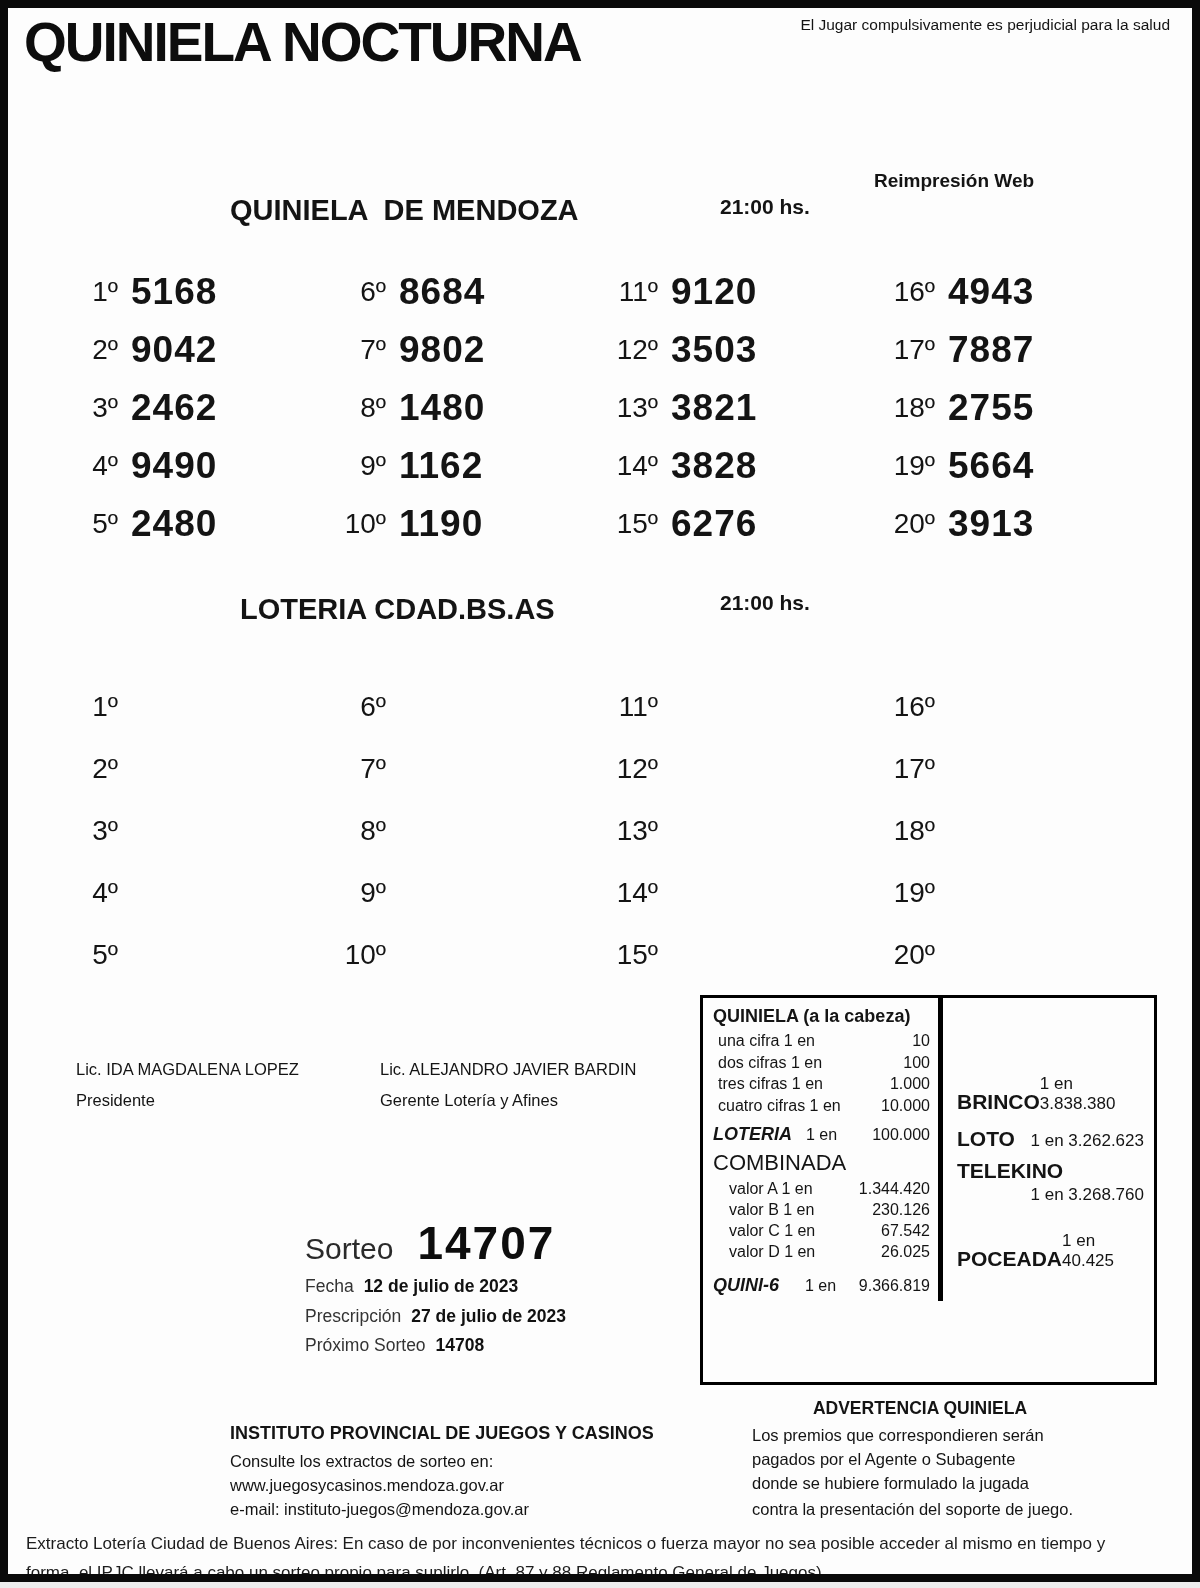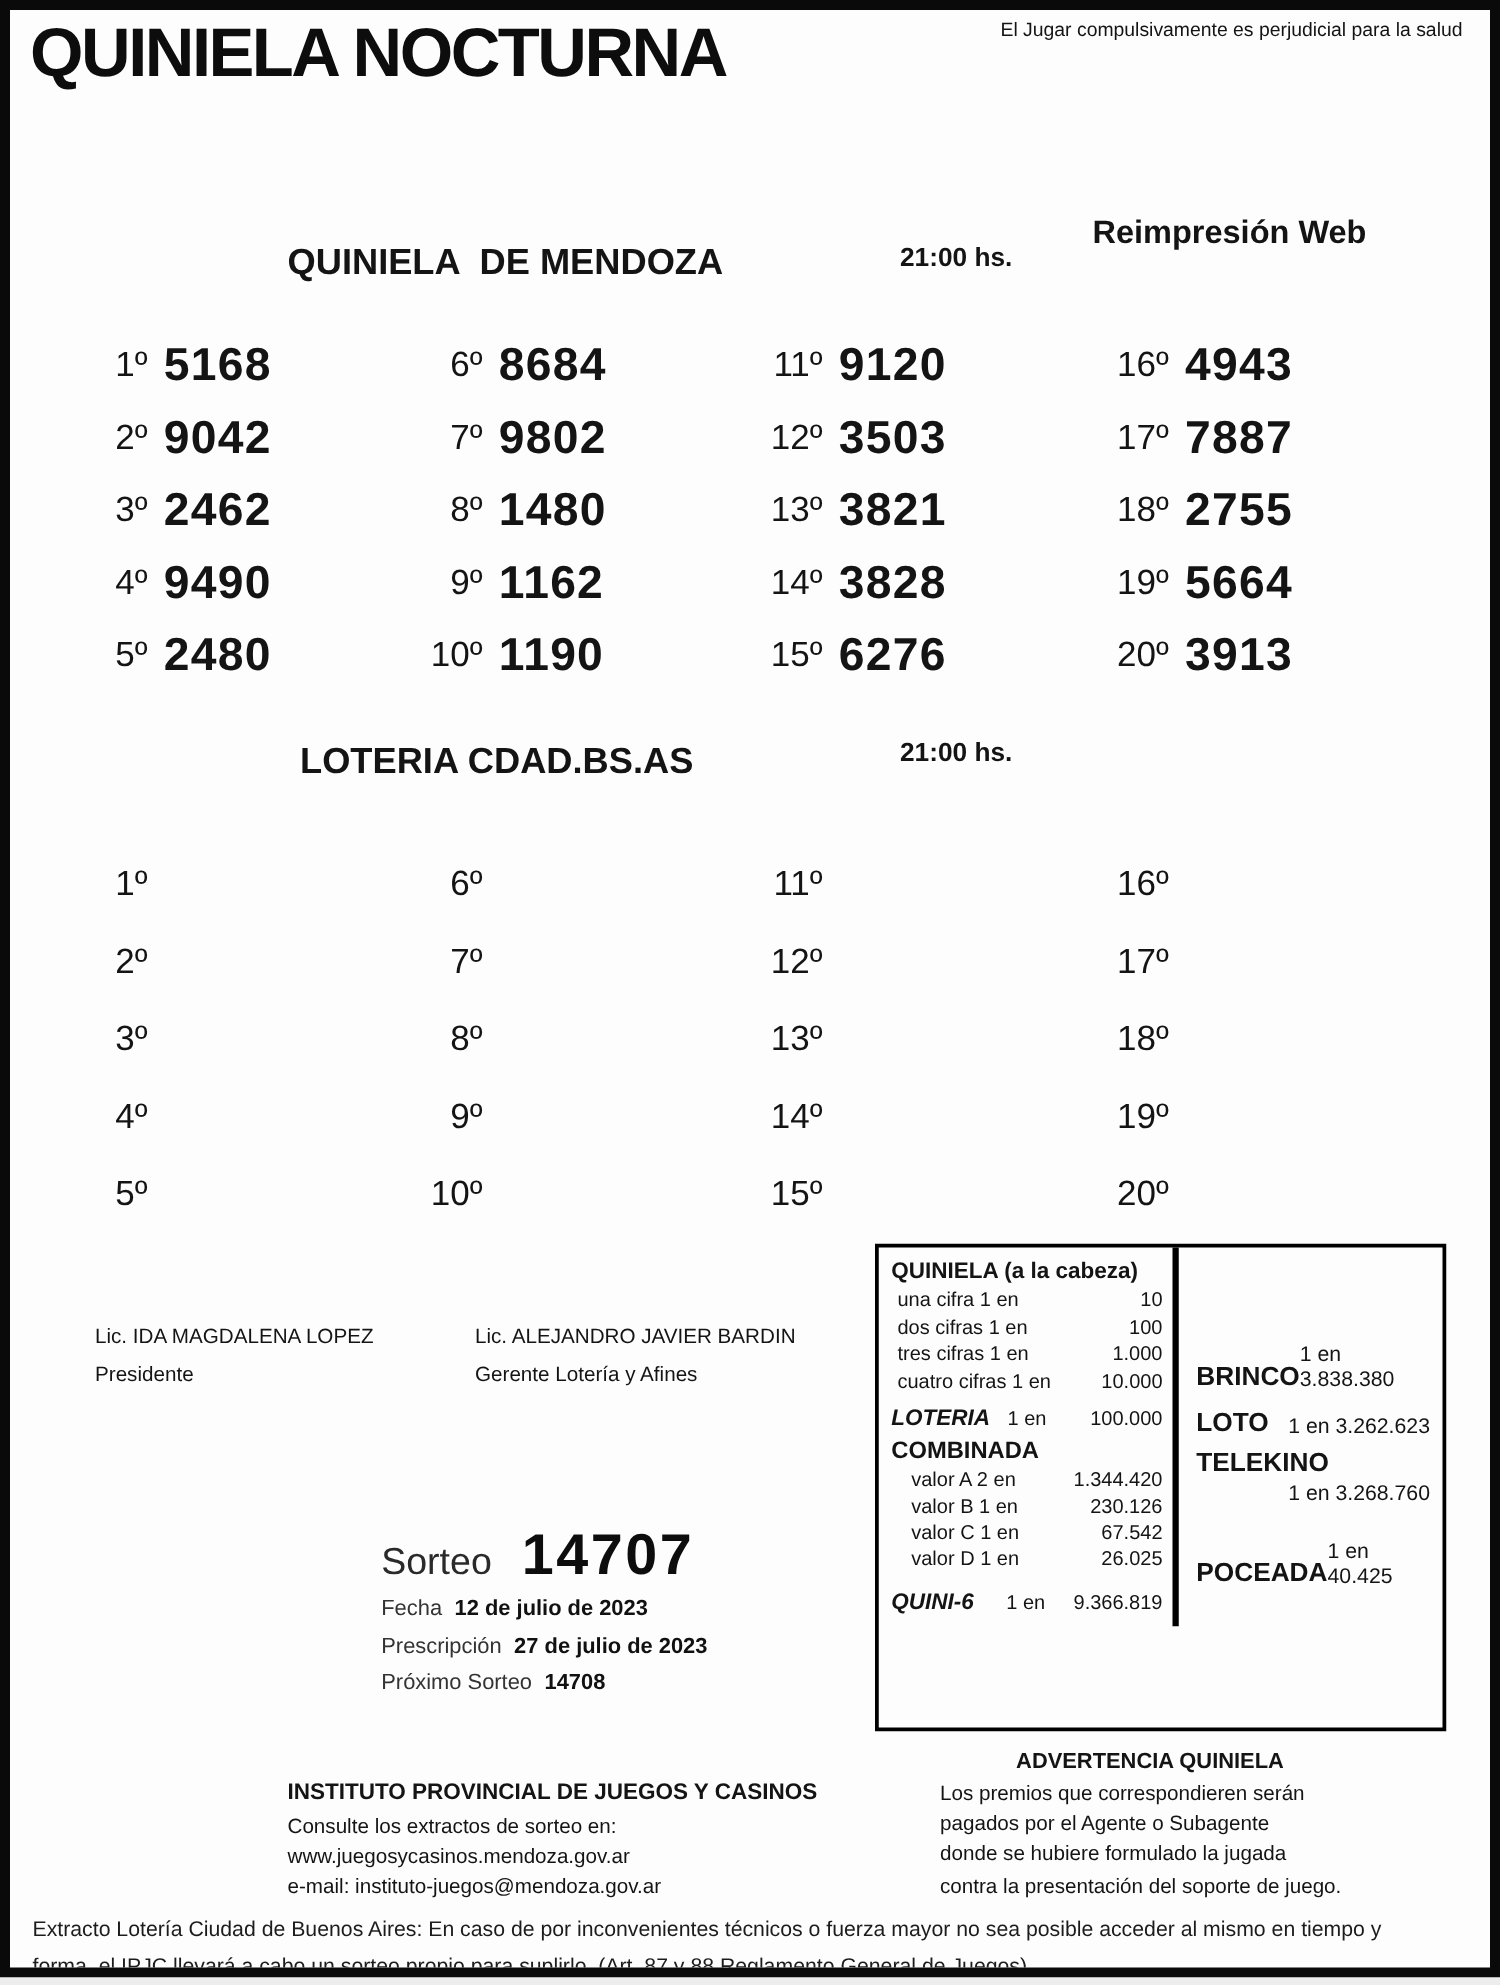--- a/index.html
+++ b/index.html
@@ -12,21 +12,21 @@
   
   .doc-title{left:16px; top:2px; font-size:55px; font-weight:bold; letter-spacing:-2px; color:#0d0d0d;}
   .health-warning{right:22px; top:8px; font-size:15.5px; font-weight:normal;}
   
   .sec-title{font-size:29px; font-weight:bold; white-space:pre; letter-spacing:0px;}
   .mendoza-title{left:222px; top:186px;}
   .bsas-title{left:232px; top:585px;}
   .sec-time{font-size:21px; font-weight:bold;}
   .mendoza-time{left:712px; top:187px;}
   .bsas-time{left:712px; top:583px;}
-  .reprint{left:866px; top:162px; font-size:26px; font-weight:bold;}
+  .reprint{left:866px; top:162px; font-size:19px; font-weight:bold;}
   
   .num-grid{left:52px; top:255px; width:1095px; display:grid;
     grid-template-columns:268px 272px 277px 1fr; grid-template-rows:repeat(5,58px);
     grid-auto-flow:column;}
   .pos-grid{left:52px; top:668px; width:1095px; display:grid;
     grid-template-columns:268px 272px 277px 1fr; grid-template-rows:repeat(5,62px);
     grid-auto-flow:column;}
   .res-cell{display:flex; align-items:center;}
   .res-pos{width:58px; text-align:right; font-size:28px; margin-right:13px; flex:none;}
   .res-num{font-size:37px; font-weight:bold; letter-spacing:1px;}
@@ -46,21 +46,21 @@
     padding:8px 8px 0 10px;}
   .prob-right{flex:1; padding:0 10px 0 14px; display:flex; flex-direction:column;}
   .q-heading{font-weight:bold; font-size:18px; margin-bottom:3px;}
   .prow{display:flex; justify-content:space-between; font-size:16px; line-height:21.5px; padding-left:5px;}
   .prow.indent{padding-left:16px; line-height:21px;}
   .inline-game{display:flex; font-size:16px; align-items:baseline;}
   .inline-game .g-name{font-weight:bold; font-size:18px;font-style:italic;}
   .inline-game .g-mid{margin-left:14px;}
   .inline-game .pval{margin-left:auto;}
   .loteria-row{margin-top:8px;}
-  .comb-heading{font-weight:bold; font-size:19px; margin-top:5px;}
+  .comb-heading{font-weight:normal; font-size:22px; margin-top:5px;}
   .comb-rows{margin-top:2px;}
   .quini-row{margin-top:13px;}
   .quini-row .g-mid{margin-left:26px;}
   .game-row{display:flex; justify-content:space-between; align-items:flex-end;}
   .game-row .g-name{font-weight:bold; font-size:21px;}
   .game-row .g-val{font-size:17px;}
   .brinco-row{margin-top:76px;}
   .loto-row{margin-top:13px;}
   .telekino-name{margin-top:8px; font-weight:bold; font-size:21px;}
   .telekino-val{text-align:right; font-size:17px; margin-top:2px;}
@@ -324,21 +324,21 @@
           </div>
         <div class="inline-game loteria-row">
           <span class="g-name">LOTERIA</span>
           <span class="g-mid">1 en</span>
           <span class="pval">100.000</span>
         </div>
         <div class="comb-heading">COMBINADA</div>
         <div class="comb-rows">
 
             <div class="prow indent">
-              <span class="plabel">valor A 2 en</span>
+              <span class="plabel">valor A 1 en</span>
               <span class="pval">1.344.420</span>
             </div>
 
             <div class="prow indent">
               <span class="plabel">valor B 1 en</span>
               <span class="pval">230.126</span>
             </div>
 
             <div class="prow indent">
               <span class="plabel">valor C 1 en</span>

